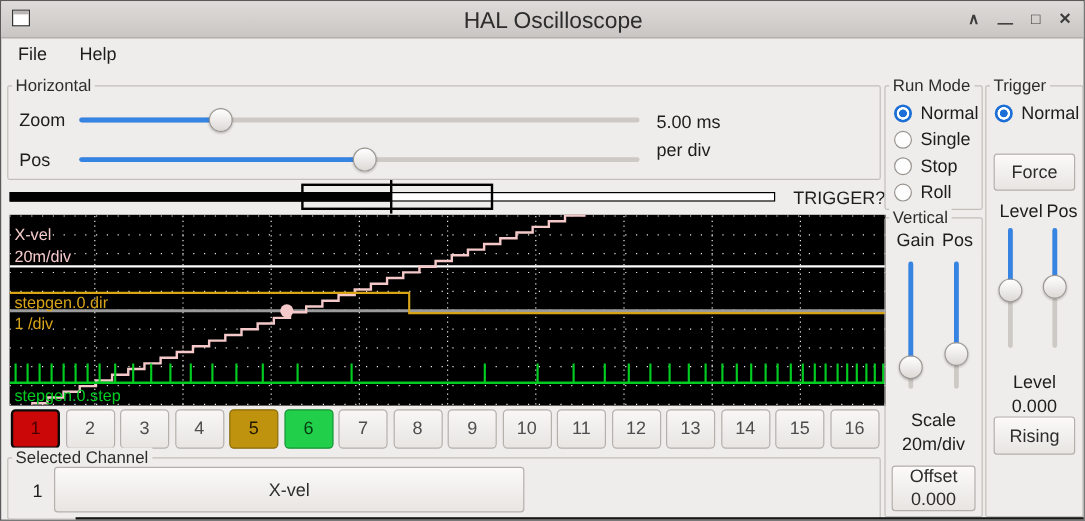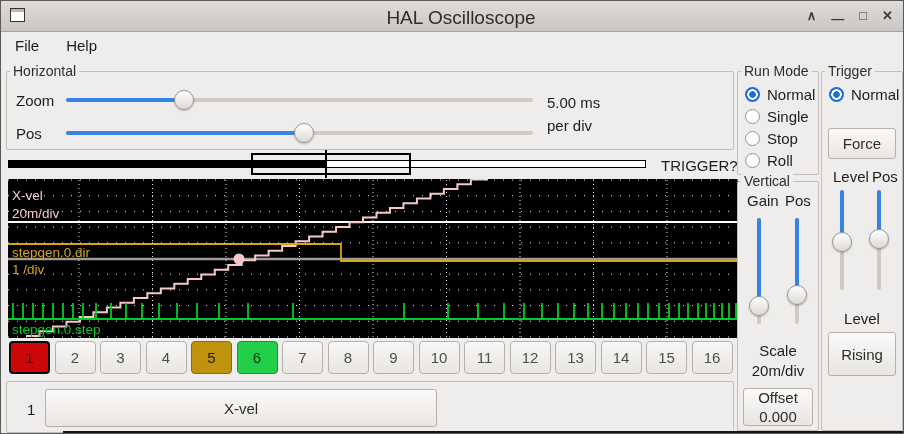--- a/index.html
+++ b/index.html
@@ -159,20 +159,21 @@
       <div class="chan-btn" style="left: 417.5px;">10</div>
       <div class="chan-btn" style="left: 463px;">11</div>
       <div class="chan-btn" style="left: 508.5px; text-align: right;">12</div>
       <div class="chan-btn" style="left: 554px;">13</div>
       <div class="chan-btn" style="left: 599.5px;">14</div>
       <div class="chan-btn" style="left: 645px;">15</div>
       <div class="chan-btn" style="left: 690.5px;">16</div>
     </div>
 
   <div class="frame" style="left:5px;top:380px;width:726px;height:50px;">
+    <span class="frame-title">Selected Channel</span>
     <span class="lbl" style="left:20px;top:19px;">1</span>
     <div class="btn" style="left:38px;top:7px;width:392px;height:38px;">
       <span>X-vel</span>
     </div>
   </div>
 
   <div class="frame" style="left:736px;top:70px;width:80px;height:102px;">
     <span class="frame-title">Run Mode</span>
     <div id="run-mode-options" style="position:absolute;left:0;top:11px;right:0;">
         <div class="radio-row">
@@ -234,19 +235,19 @@
         <div class="fill" style="height:52px;"></div>
       <div class="handle" style="top:42px;"></div>
     </div>
     <div class="vslider" style="left:46px;top:118px;height:100px;">
       <div class="track"></div>
         <div class="fill" style="height:49px;"></div>
       <div class="handle" style="top:39px;"></div>
     </div>
     <span class="small-cap" style="left:0;right:0;top:238px;">Level</span>
     <span class="small-cap" style="left:0;right:0;top:258px;">0.000</span>
-    <div class="btn" style="left:6px;top:260px;width:68px;height:44px;">
+    <div class="btn" style="left:6px;top:275px;width:68px;height:32px;">
       <span>Rising</span>
     </div>
   </div>
 
   <div class="bottom-strip"></div>
 </div>
 
 </body></html>

